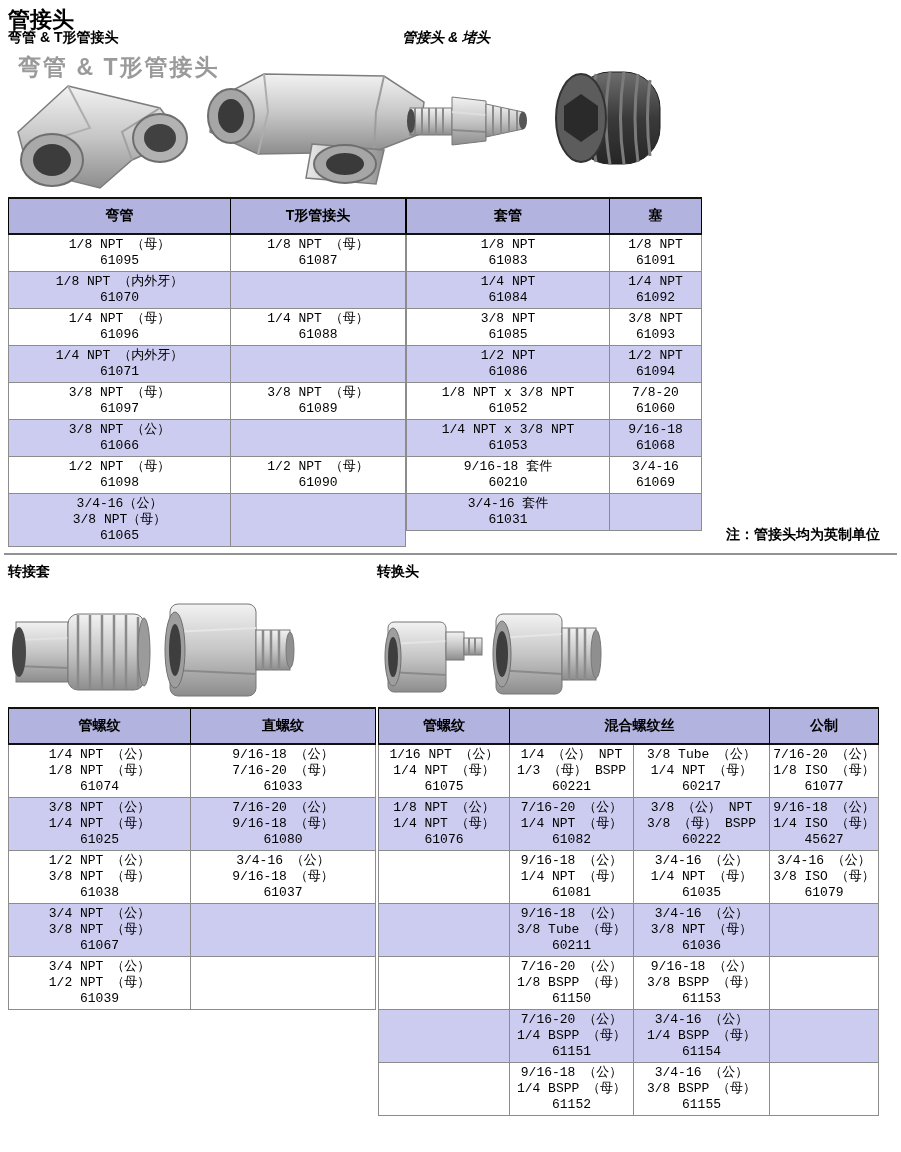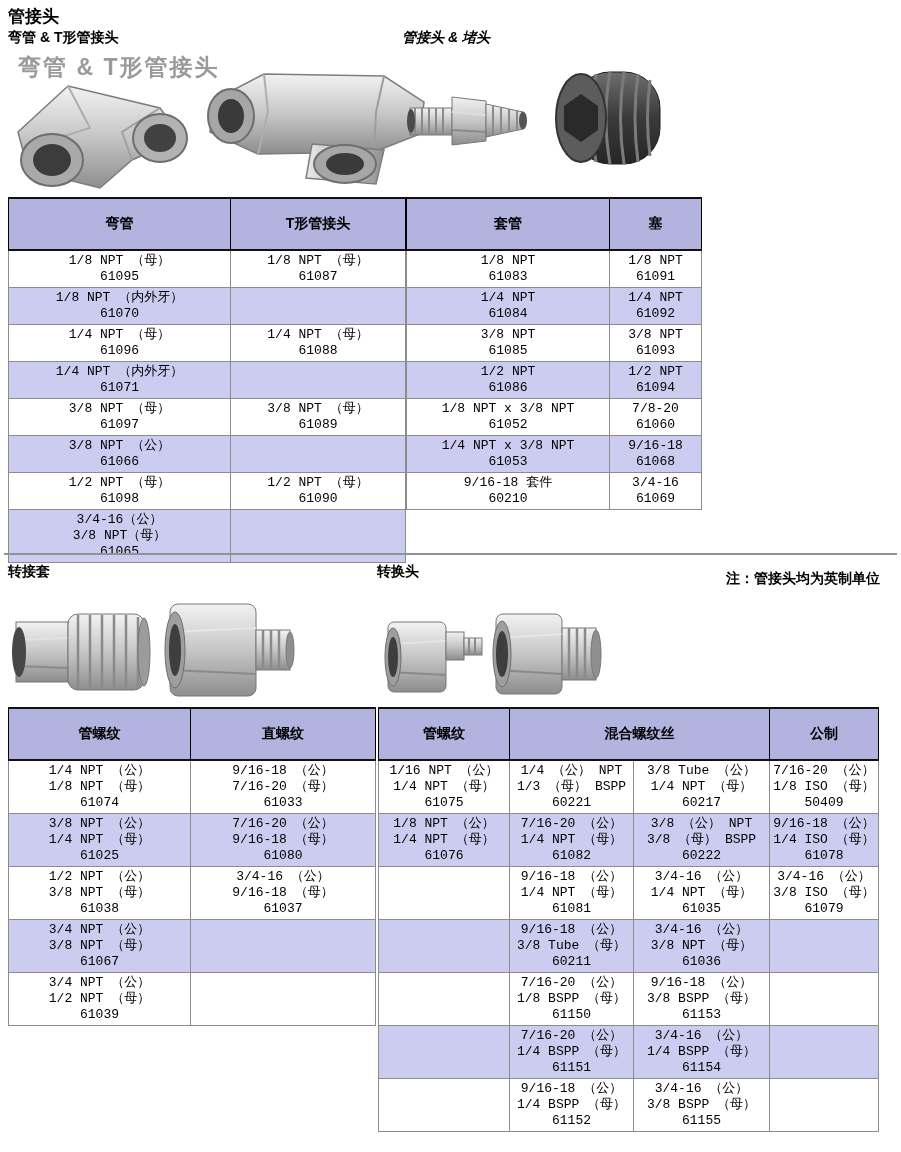--- a/index.html
+++ b/index.html
@@ -1,42 +1,42 @@
 <!DOCTYPE html>
 <html><head>
 <meta charset="utf-8">
 <style>
   * { margin:0; padding:0; box-sizing:border-box; }
   html,body { background:#ffffff; }
   .page {
     position:relative; width:901px; height:1152px; background:#ffffff;
     font-family:"Liberation Sans", sans-serif; color:#000; overflow:hidden;
   }
-  .page-title { position:absolute; left:8px; top:5px; font-size:17px; font-weight:bold; }
+  .page-title { position:absolute; left:8px; top:5px; font-size:22px; font-weight:bold; }
   .sub-heading { position:absolute; font-size:14px; font-weight:bold; white-space:nowrap; }
   .sub1-left  { left:8px;   top:29px; }
   .sub1-right { left:402px; top:29px;font-style:italic; }
   .sub2-left  { left:8px;   top:563px; }
   .sub2-right { left:377px; top:563px;text-align:center; }
   .overlay-text {
     position:absolute; left:18px; top:52px; font-size:23px; font-weight:bold;
     color:#9a9a9a; letter-spacing:2px; white-space:nowrap;
   }
   .photo { position:absolute; }
   .note {
     position:absolute; left:8px; top:526px; width:872px; text-align:right;
-    font-size:14px; font-weight:bold;margin-top:44px;
+    font-size:14px; font-weight:bold;
   }
   .divider { position:absolute; left:4px; top:553px; width:893px; height:0; border-top:2px solid #929292; }
   .tables1 { position:absolute; left:8px; top:197px; display:flex; align-items:flex-start; }
   .tables2 { position:absolute; left:8px; top:707px; display:flex; align-items:flex-start; }
   .tables2 .tblwrap + .tblwrap { margin-left:2px; }
   table.dtable { border-collapse:collapse; table-layout:fixed; background:#fff; }
   table.dtable th {
-    height:52px; font-size:14px; font-weight:bold; text-align:center; vertical-align:middle;
+    height:36px; font-size:14px; font-weight:bold; text-align:center; vertical-align:middle;
     background:var(--hdr-bg,#b3b3e0); border:1px solid #000;
     border-top:2px solid #111; border-bottom:2px solid #111;
     font-family:"Liberation Sans", sans-serif;
   }
   table.dtable td {
     border:1px solid #8c8c8c; text-align:center; vertical-align:middle;
     font-family:"Liberation Mono", monospace; font-size:13px; padding:2px 1px;
     color:#000;
   }
   table.dtable td div { line-height:16px; white-space:nowrap; }
@@ -285,20 +285,27 @@
             <tr>
               <td class="minh2">
                 <div>9/16-18 套件</div>
                 <div>60210</div>
               </td>
               <td class="minh2">
                 <div>3/4-16</div>
                 <div>61069</div>
               </td>
             </tr>
+            <tr class="alt">
+              <td class="minh2">
+                <div>3/4-16 套件</div>
+                <div>61031</div>
+              </td>
+              <td class="minh2"></td>
+            </tr>
           </tbody>
         </table>
       </div>
   </div>
 
   <div class="note">注：管接头均为英制单位</div>
   <div class="divider"></div>
 
   <div class="sub-heading sub2-left">转接套</div>
   <div class="sub-heading sub2-right">转换头</div>
@@ -450,21 +457,21 @@
                 <div>60221</div>
               </td>
               <td class="minh3">
                 <div>3/8 Tube （公）</div>
                 <div>1/4 NPT （母）</div>
                 <div>60217</div>
               </td>
               <td class="minh3">
                 <div>7/16-20 （公）</div>
                 <div>1/8 ISO （母）</div>
-                <div>50409</div>
+                <div>61077</div>
               </td>
             </tr>
             <tr class="alt">
               <td class="minh3">
                 <div>1/8 NPT （公）</div>
                 <div>1/4 NPT （母）</div>
                 <div>61076</div>
               </td>
               <td class="minh3">
                 <div>7/16-20 （公）</div>
@@ -472,21 +479,21 @@
                 <div>61082</div>
               </td>
               <td class="minh3">
                 <div>3/8 （公） NPT</div>
                 <div>3/8 （母） BSPP</div>
                 <div>60222</div>
               </td>
               <td class="minh3">
                 <div>9/16-18 （公）</div>
                 <div>1/4 ISO （母）</div>
-                <div>61078</div>
+                <div>45627</div>
               </td>
             </tr>
             <tr>
               <td class="minh3"></td>
               <td class="minh3">
                 <div>9/16-18 （公）</div>
                 <div>1/4 NPT （母）</div>
                 <div>61081</div>
               </td>
               <td class="minh3">

